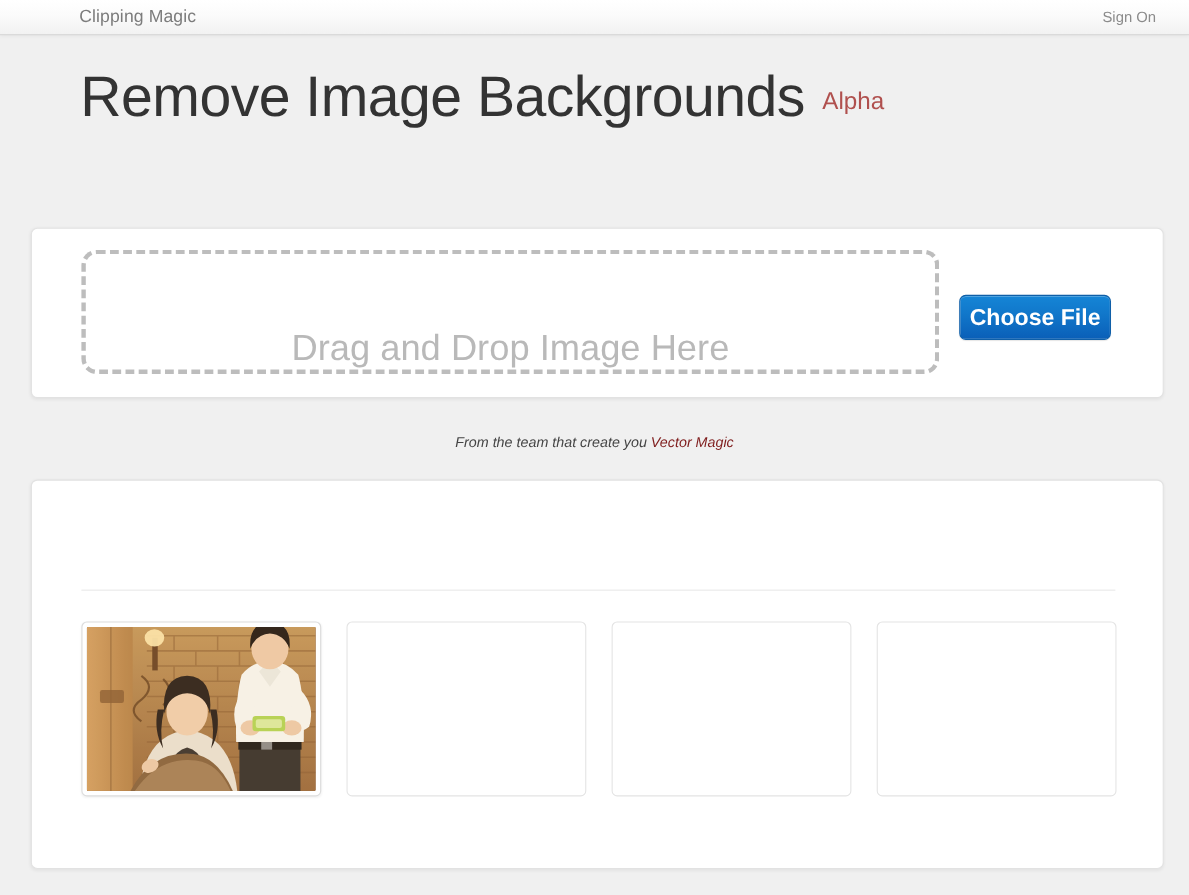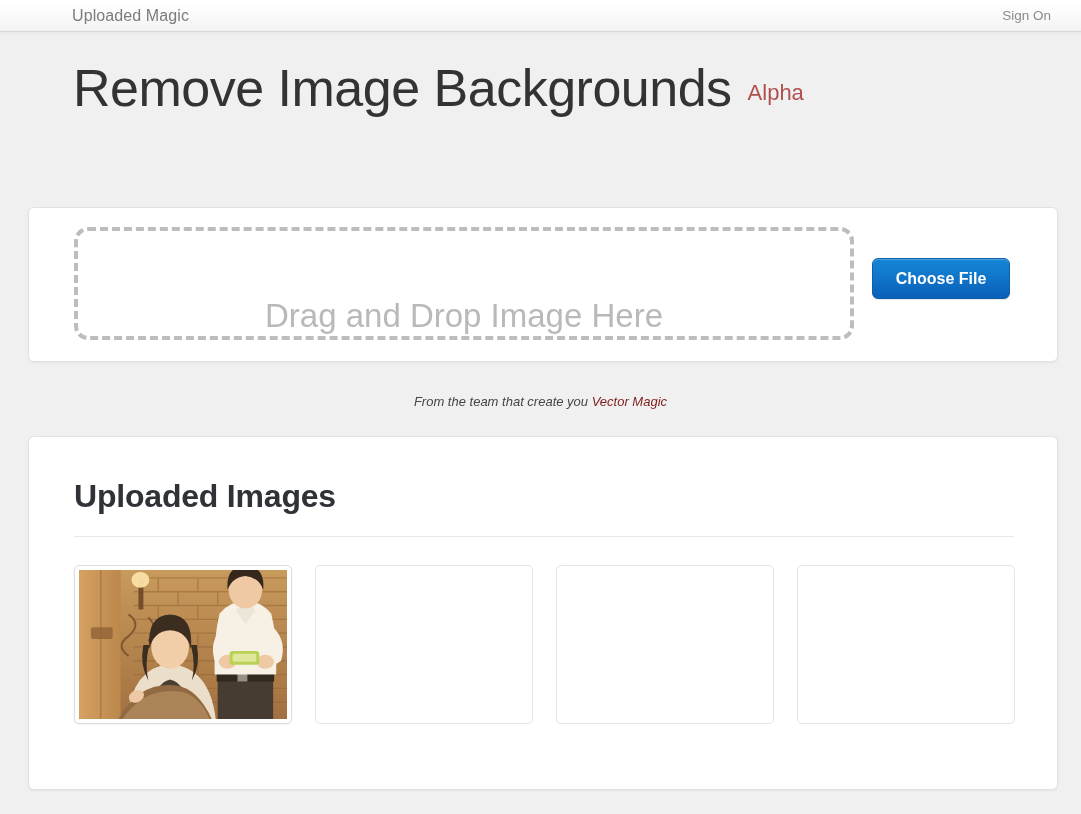--- a/index.html
+++ b/index.html
@@ -111,28 +111,28 @@
     cursor: pointer;
   }
   .dropzone-label {
     font-size: 33px;
     color: #b9b9b9;
     line-height: 40px;
   }
   .choose-file {
     position: absolute;
     left: 843px;
-    top: 50px;
+    top: 60px;
     width: 138px;
     height: 41px;
     border: 1px solid #0f5fa8;
     border-radius: 6px;
     background: linear-gradient(to bottom, #1585d6 0%, #1178cb 40%, #0a5fb8 100%);
     color: #ffffff;
-    font-size: 16px;
+    font-size: 21px;
     font-weight: bold;
     line-height: 39px;
     text-align: center;
     box-sizing: border-box;
     box-shadow: inset 0 1px 0 rgba(255,255,255,0.25), 0 1px 1px rgba(0,0,0,0.1);
     cursor: pointer;
     user-select: none;
   }
 
   
@@ -213,41 +213,40 @@
     overflow: hidden;
     position: relative;
     background: #9a6a42;
   }
   .thumb-photo svg { display: block; width: 100%; height: 100%; }
 </style>
 </head>
 <body>
 
 <div class="navbar">
-  <div class="brand">Uploaded Magic</div>
+  <div class="brand">Clipping Magic</div>
   <div class="signon">Sign On</div>
 </div>
 
 <div class="hero">
   <h1 class="hero-title">Remove Image Backgrounds</h1><span class="hero-alpha">Alpha</span>
 </div>
 
 <div class="card upload-card">
   <div class="dropzone">
     <span class="dropzone-label">Drag and Drop Image Here</span>
   </div>
   <div class="choose-file">Choose File</div>
 </div>
 
 <div class="tagline">
   <span>From the team that create you </span><a>Vector Magic</a>
 </div>
 
 <div class="card gallery-card">
-  <h2 class="gallery-title">Uploaded Images</h2>
   <div class="gallery-rule"></div>
 
   <div class="thumb-row">
 
     <div class="thumb">
       <div class="thumb-photo">
         <svg viewBox="0 0 210 151" preserveAspectRatio="none">
           <defs>
             <linearGradient id="warm" x1="0" y1="0" x2="0" y2="1">
               <stop offset="0%" stop-color="#c79a5e"></stop>

